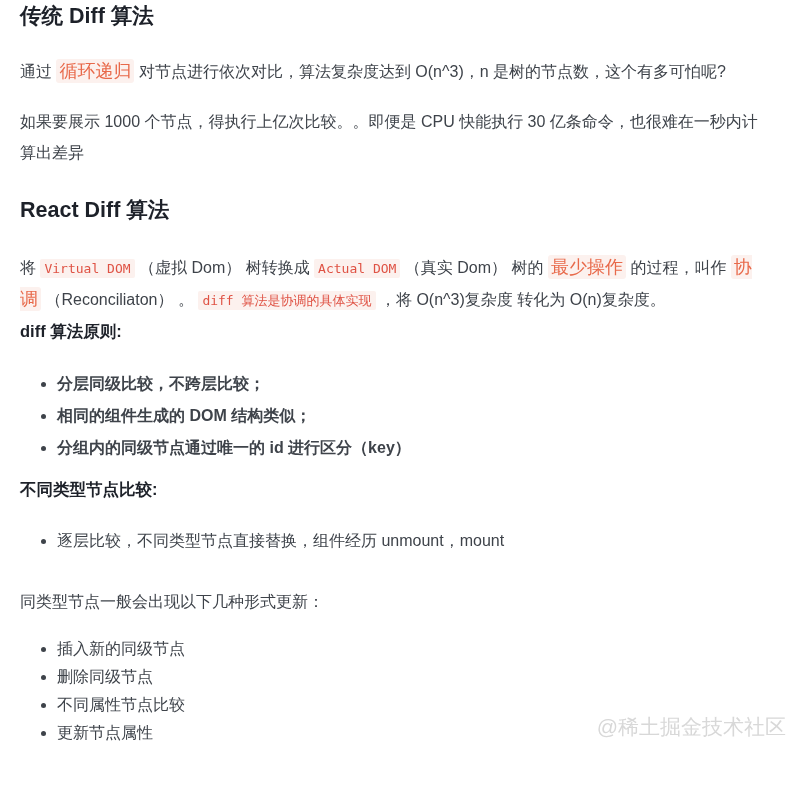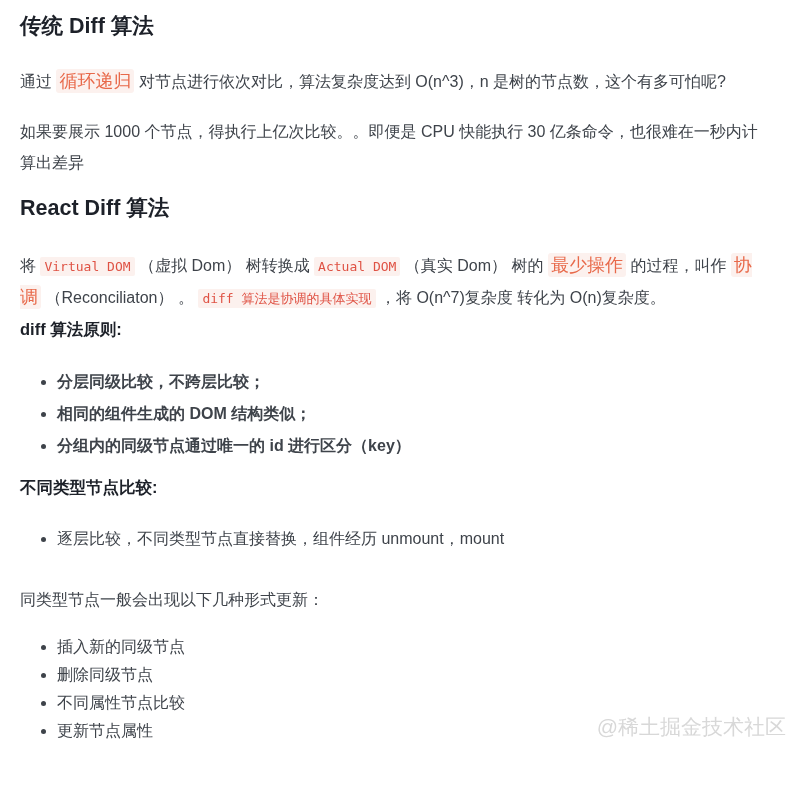--- a/index.html
+++ b/index.html
@@ -8,22 +8,22 @@
     font-family:"Liberation Sans", sans-serif;
     color:var(--body, #3e434a);
     position:relative;
   }
   .article { padding:0 20px; }
 
   h1 {
     font-size:21.5px; line-height:26px; font-weight:700;
     color:var(--heading, #1d2129);
   }
-  .h1-trad  { margin-top:13px; }
-  .h1-react { margin-top:17px; }
+  .h1-trad  { margin-top:3px; }
+  .h1-react { margin-top:29px; }
 
   p.body-p { font-size:16px; line-height:31px; color:var(--body, #3e434a); }
   .p1 { margin-top:27px; }
   .p2 { margin-top:19px; }
   .p3 { margin-top:29px; }
   .p4 { margin-top:29px; }
 
   h4 {
     font-size:16.5px; line-height:20px; font-weight:700;
     color:var(--heading, #1d2129);
@@ -68,21 +68,21 @@
 <article class="article">
 
   <h1 class="h1-trad">传统 Diff 算法</h1>
 
   <p class="body-p p1"><span>通过 </span><span class="hl">循环递归</span><span> 对节点进行依次对比，算法复杂度达到 O(n^3)，n 是树的节点数，这个有多可怕呢?</span></p>
 
   <p class="body-p p2">如果要展示 1000 个节点，得执行上亿次比较。。即便是 CPU 快能执行 30 亿条命令，也很难在一秒内计算出差异</p>
 
   <h1 class="h1-react">React Diff 算法</h1>
 
-  <p class="body-p p3"><span>将 </span><span class="code">Virtual DOM</span><span> （虚拟 Dom） 树转换成 </span><span class="code">Actual DOM</span><span> （真实 Dom） 树的 </span><span class="hl">最少操作</span><span> 的过程，叫作 </span><span class="hl">协调</span><span> （Reconciliaton） 。 </span><span class="code">diff 算法是协调的具体实现</span><span> ，将 O(n^7)复杂度 转化为 O(n)复杂度。</span></p>
+  <p class="body-p p3"><span>将 </span><span class="code">Virtual DOM</span><span> （虚拟 Dom） 树转换成 </span><span class="code">Actual DOM</span><span> （真实 Dom） 树的 </span><span class="hl">最少操作</span><span> 的过程，叫作 </span><span class="hl">协调</span><span> （Reconciliaton） 。 </span><span class="code">diff 算法是协调的具体实现</span><span> ，将 O(n^3)复杂度 转化为 O(n)复杂度。</span></p>
 
   <h4 class="h4-principles">diff 算法原则:</h4>
 
   <ul class="ul1">
     <li>分层同级比较，不跨层比较；</li>
     <li>相同的组件生成的 DOM 结构类似；</li>
     <li>分组内的同级节点通过唯一的 id 进行区分（key）</li>
   </ul>
 
   <h4 class="h4-difftype">不同类型节点比较:</h4>

